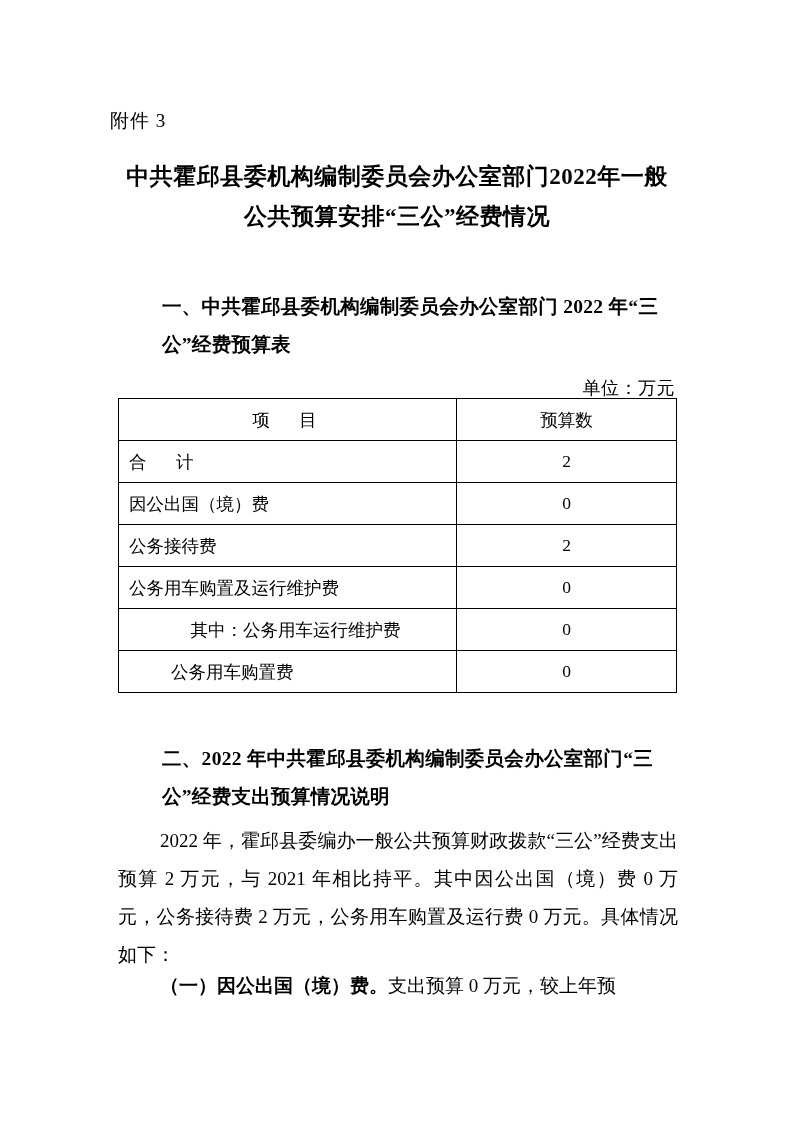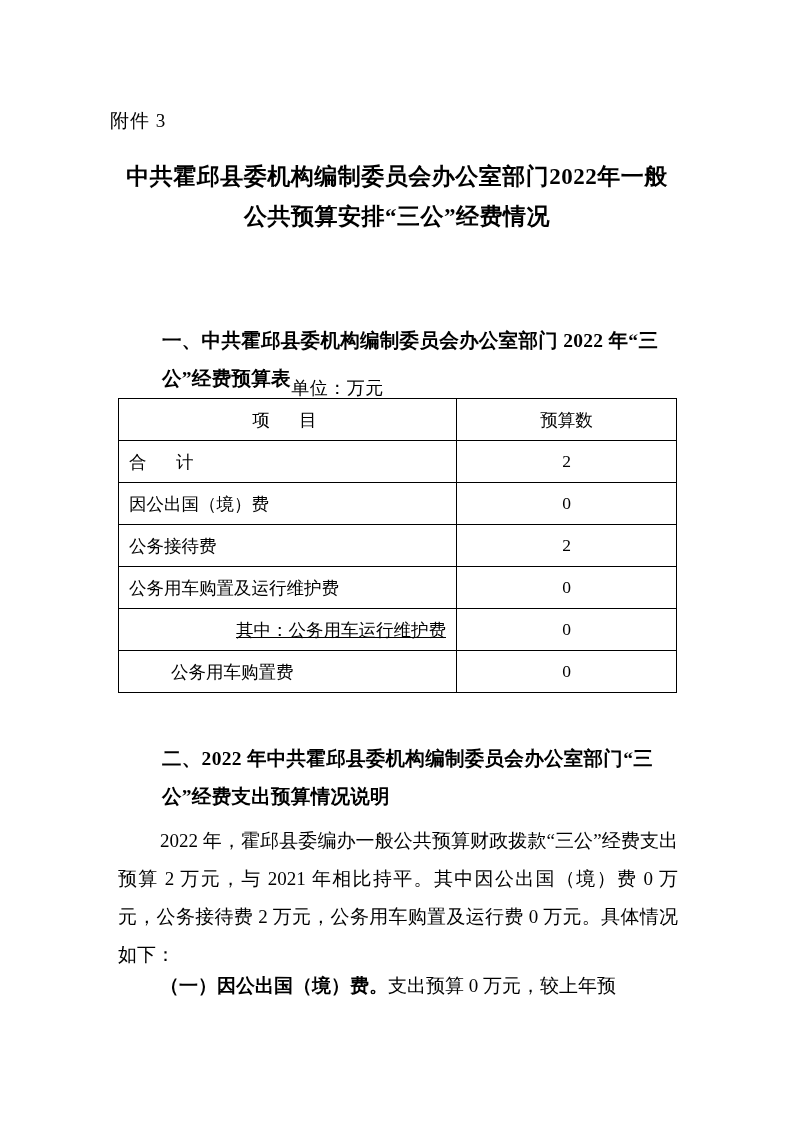--- a/index.html
+++ b/index.html
@@ -49,37 +49,36 @@
     letter-spacing: 0.3px;
   }
   #sec1 {
     left: 118px;
     top: 288px;
     width: 560px;
   }
   #sec1 .indent {
     padding-left: 44px;
     display: block;
-    margin-top: 34px;
   }
   #sec2 {
     left: 118px;
     top: 740px;
     width: 560px;
   }
   #sec2 .indent {
     padding-left: 44px;
     display: block;
   }
   .unit-line {
     position: absolute;
     left: 0;
     top: 376px;
     width: 675px;
-    text-align: center;
+    text-align: right;
     font-size: 18px;
     letter-spacing: 0.5px;
   }
   table.budget {
     position: absolute;
     left: 118px;
     top: 398px;
     width: 558px;
     border-collapse: collapse;
     table-layout: fixed;
@@ -91,21 +90,21 @@
     font-weight: normal;
     padding: 0 10px;
     box-sizing: border-box;
   }
   table.budget .col-item { width: 338px; }
   table.budget .col-val  { width: 220px; text-align: center; }
   .hdr-item { text-align: center; letter-spacing: 6px; margin-left: 24px; }
   .hdr-val  { text-align: center; }
   .row-total-label { text-align: left; letter-spacing: 6px; }
   .cell-left { text-align: left; }
-  .cell-left-ind1 { text-align: right; padding-left: 26px !important; text-decoration: underline; }
+  .cell-left-ind1 { text-align: center; padding-left: 26px !important; }
   .cell-left-ind2 { text-align: left; padding-left: 52px !important; }
   .body-para {
     position: absolute;
     left: 118px;
     width: 560px;
     font-size: 19px;
     line-height: 38px;
     text-align: justify;
     text-justify: inter-ideograph;
   }

